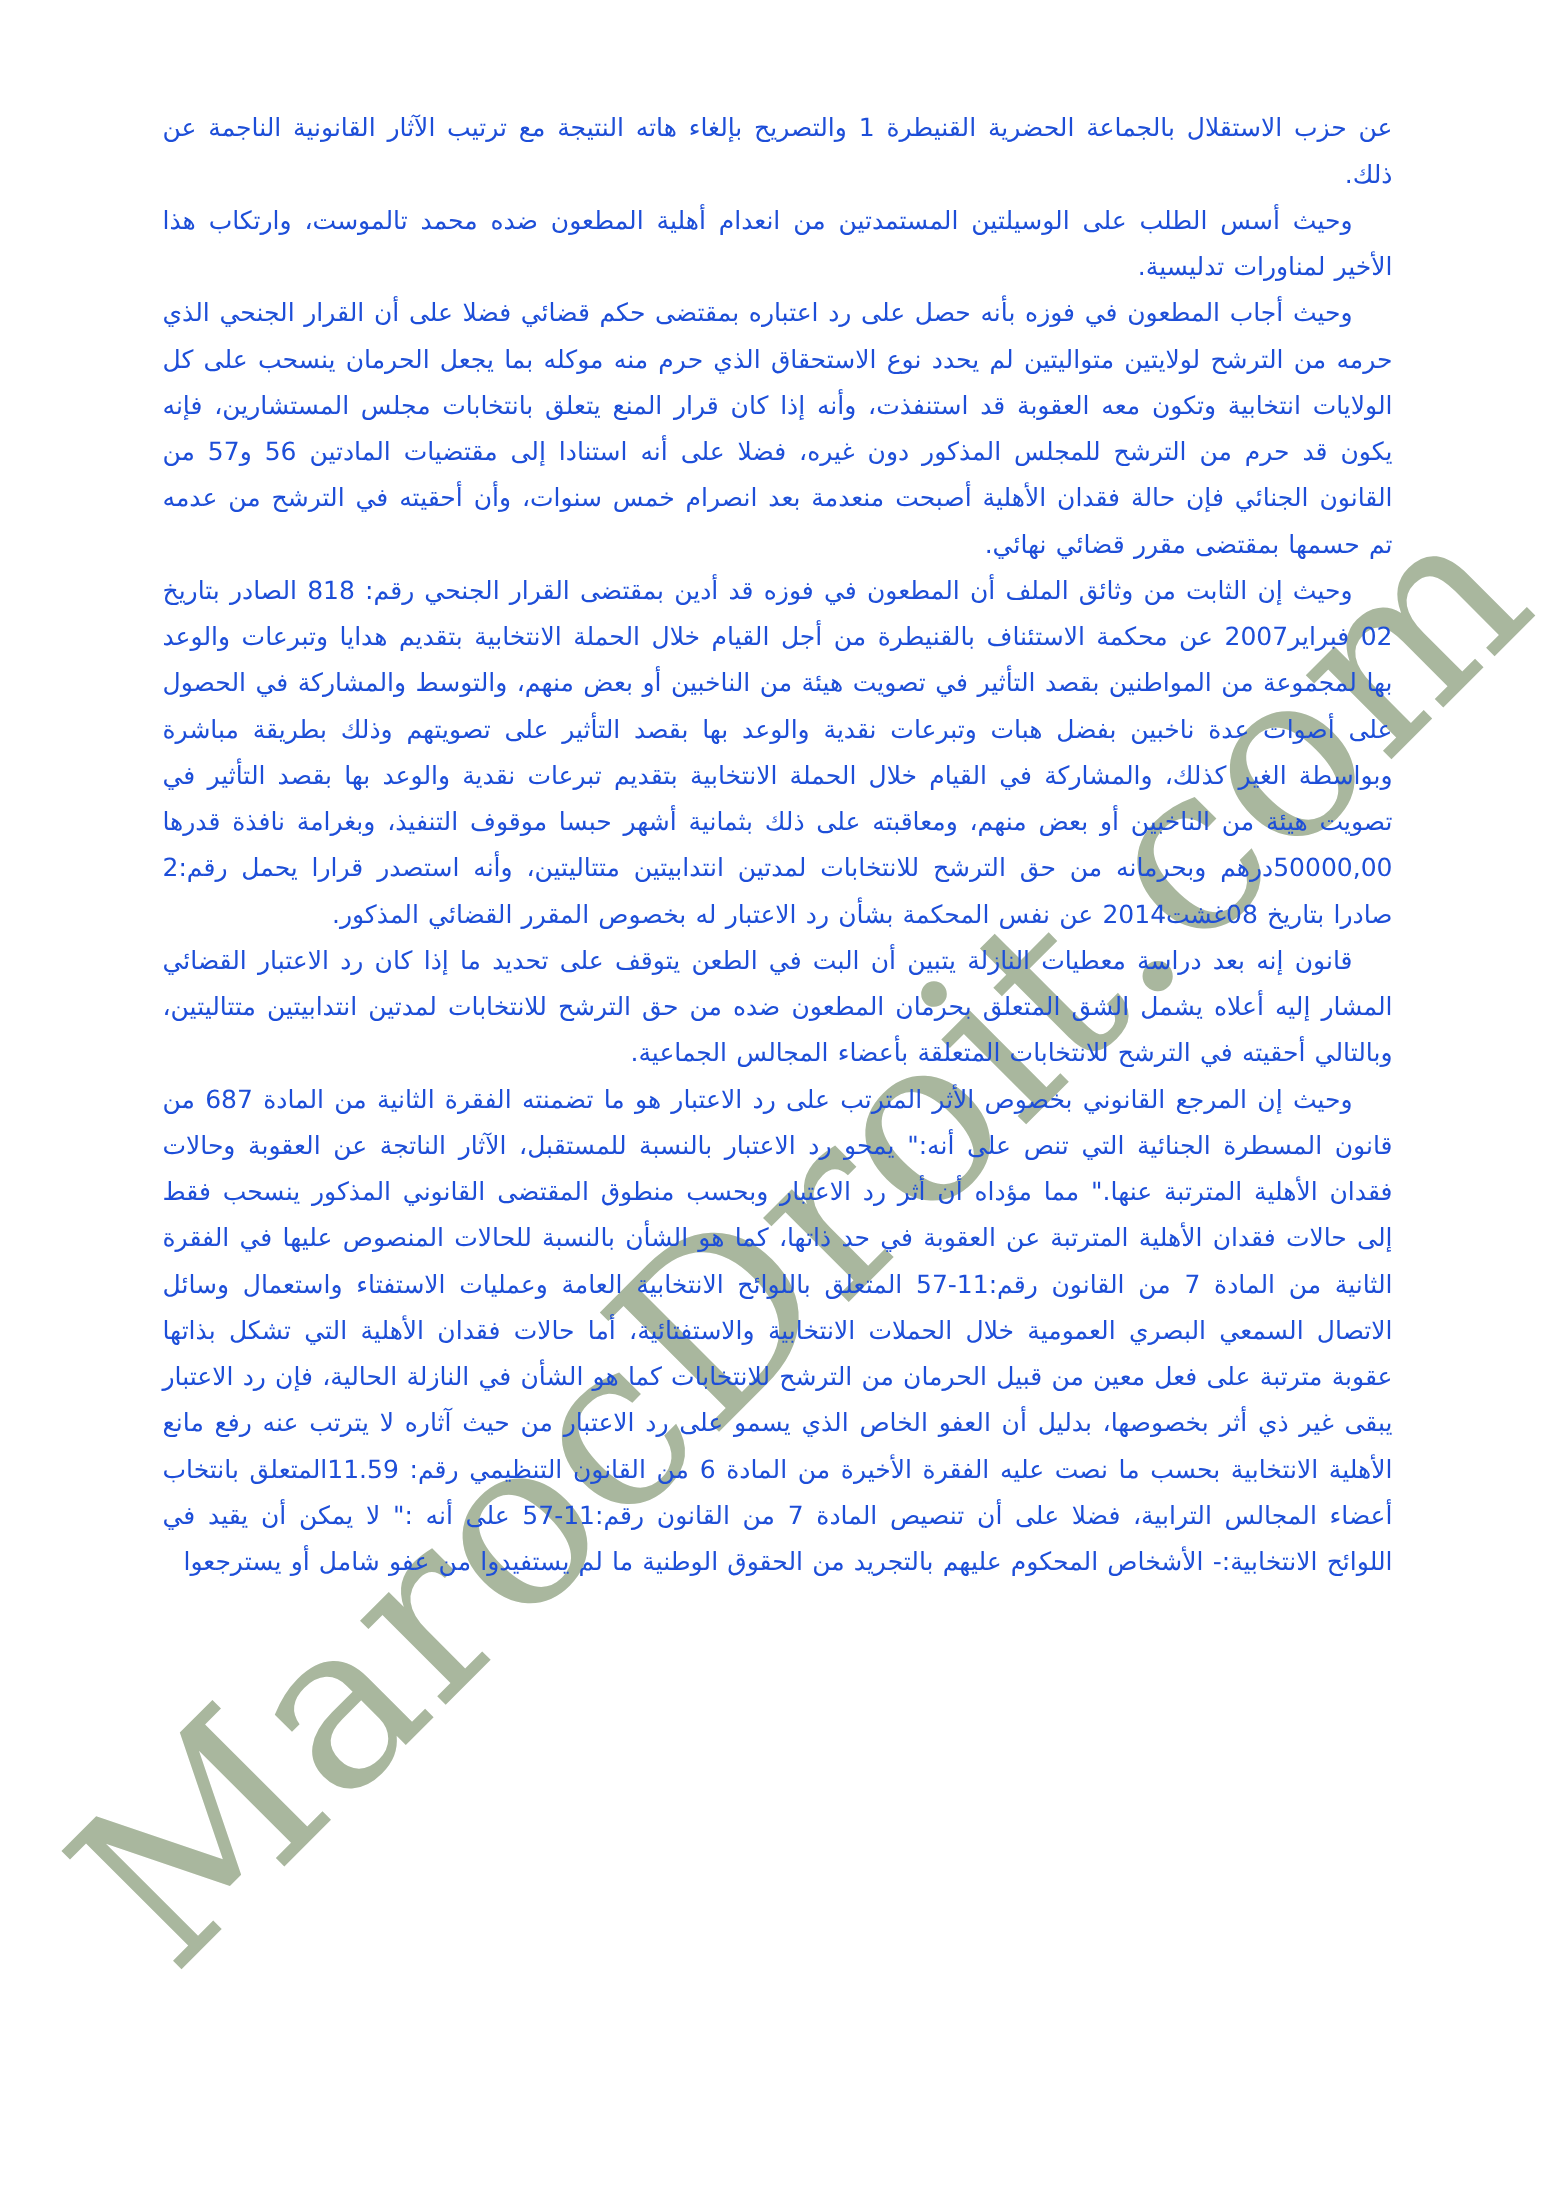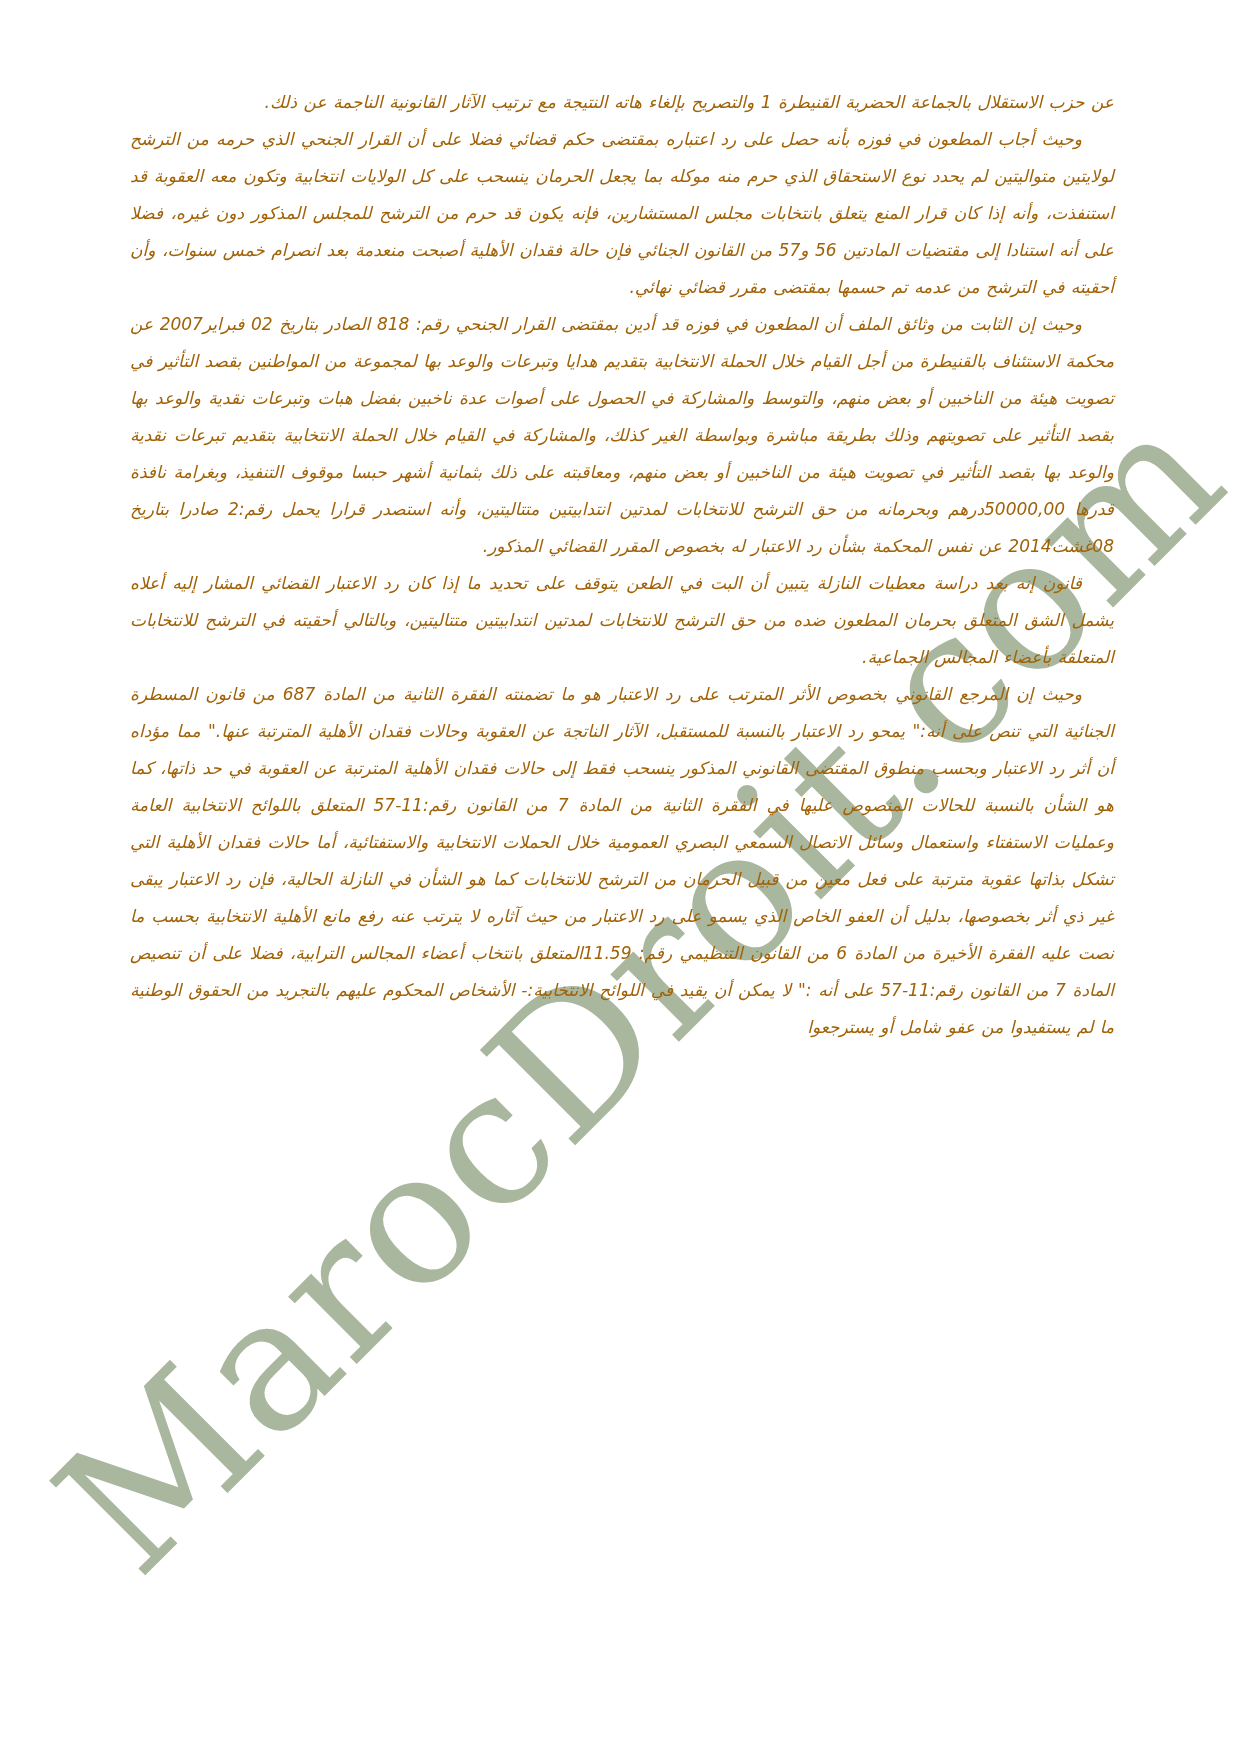--- a/index.html
+++ b/index.html
@@ -33,37 +33,37 @@
   }
   .content {
     position: absolute;
     top: 84px;
     right: 126px;
     width: 984px;
     z-index: 1;
     direction: rtl;
     unicode-bidi: embed;
     text-align: justify;
-    color: #a16207;
-    font-size: 17px;
+    color: #1d4ed8;
+    font-size: 20px;
     line-height: 37px;
     word-spacing: 1px;
-    font-style: italic;
   }
   .content p { margin: 0; padding: 0; }
   .content p.indent { text-indent: 32px; }
 </style>
 </head>
 <body>
 
 <div class="page">
 
   <div class="watermark">MarocDroit.com</div>
 
   <div class="content">
     <p class="para">عن حزب الاستقلال بالجماعة الحضرية القنيطرة 1 والتصريح بإلغاء هاته النتيجة مع ترتيب الآثار القانونية الناجمة عن ذلك.</p>
+    <p class="para indent">وحيث أسس الطلب على الوسيلتين المستمدتين من انعدام أهلية المطعون ضده محمد تالموست، وارتكاب هذا الأخير لمناورات تدليسية.</p>
     <p class="para indent">وحيث أجاب المطعون في فوزه بأنه حصل على رد اعتباره بمقتضى حكم قضائي فضلا على أن القرار الجنحي الذي حرمه من الترشح لولايتين متواليتين لم يحدد نوع الاستحقاق الذي حرم منه موكله بما يجعل الحرمان ينسحب على كل الولايات انتخابية وتكون معه العقوبة قد استنفذت، وأنه إذا كان قرار المنع يتعلق بانتخابات مجلس المستشارين، فإنه يكون قد حرم من الترشح للمجلس المذكور دون غيره، فضلا على أنه استنادا إلى مقتضيات المادتين 56 و57 من القانون الجنائي فإن حالة فقدان الأهلية أصبحت منعدمة بعد انصرام خمس سنوات، وأن أحقيته في الترشح من عدمه تم حسمها بمقتضى مقرر قضائي نهائي.</p>
     <p class="para indent">وحيث إن الثابت من وثائق الملف أن المطعون في فوزه قد أدين بمقتضى القرار الجنحي رقم: 818 الصادر بتاريخ 02 فبراير2007 عن محكمة الاستئناف بالقنيطرة من أجل القيام خلال الحملة الانتخابية بتقديم هدايا وتبرعات والوعد بها لمجموعة من المواطنين بقصد التأثير في تصويت هيئة من الناخبين أو بعض منهم، والتوسط والمشاركة في الحصول على أصوات عدة ناخبين بفضل هبات وتبرعات نقدية والوعد بها بقصد التأثير على تصويتهم وذلك بطريقة مباشرة وبواسطة الغير كذلك، والمشاركة في القيام خلال الحملة الانتخابية بتقديم تبرعات نقدية والوعد بها بقصد التأثير في تصويت هيئة من الناخبين أو بعض منهم، ومعاقبته على ذلك بثمانية أشهر حبسا موقوف التنفيذ، وبغرامة نافذة قدرها 50000,00درهم وبحرمانه من حق الترشح للانتخابات لمدتين انتدابيتين متتاليتين، وأنه استصدر قرارا يحمل رقم:2 صادرا بتاريخ 08غشت2014 عن نفس المحكمة بشأن رد الاعتبار له بخصوص المقرر القضائي المذكور.</p>
     <p class="para indent">قانون إنه بعد دراسة معطيات النازلة يتبين أن البت في الطعن يتوقف على تحديد ما إذا كان رد الاعتبار القضائي المشار إليه أعلاه يشمل الشق المتعلق بحرمان المطعون ضده من حق الترشح للانتخابات لمدتين انتدابيتين متتاليتين، وبالتالي أحقيته في الترشح للانتخابات المتعلقة بأعضاء المجالس الجماعية.</p>
     <p class="para indent">وحيث إن المرجع القانوني بخصوص الأثر المترتب على رد الاعتبار هو ما تضمنته الفقرة الثانية من المادة 687 من قانون المسطرة الجنائية التي تنص على أنه:" يمحو رد الاعتبار بالنسبة للمستقبل، الآثار الناتجة عن العقوبة وحالات فقدان الأهلية المترتبة عنها." مما مؤداه أن أثر رد الاعتبار وبحسب منطوق المقتضى القانوني المذكور ينسحب فقط إلى حالات فقدان الأهلية المترتبة عن العقوبة في حد ذاتها، كما هو الشأن بالنسبة للحالات المنصوص عليها في الفقرة الثانية من المادة 7 من القانون رقم:11-57 المتعلق باللوائح الانتخابية العامة وعمليات الاستفتاء واستعمال وسائل الاتصال السمعي البصري العمومية خلال الحملات الانتخابية والاستفتائية، أما حالات فقدان الأهلية التي تشكل بذاتها عقوبة مترتبة على فعل معين من قبيل الحرمان من الترشح للانتخابات كما هو الشأن في النازلة الحالية، فإن رد الاعتبار يبقى غير ذي أثر بخصوصها، بدليل أن العفو الخاص الذي يسمو على رد الاعتبار من حيث آثاره لا يترتب عنه رفع مانع الأهلية الانتخابية بحسب ما نصت عليه الفقرة الأخيرة من المادة 6 من القانون التنظيمي رقم: 11.59المتعلق بانتخاب أعضاء المجالس الترابية، فضلا على أن تنصيص المادة 7 من القانون رقم:11-57 على أنه :" لا يمكن أن يقيد في اللوائح الانتخابية:- الأشخاص المحكوم عليهم بالتجريد من الحقوق الوطنية ما لم يستفيدوا من عفو شامل أو يسترجعوا</p>
   </div>
 
 </div>
 
 </body></html>

